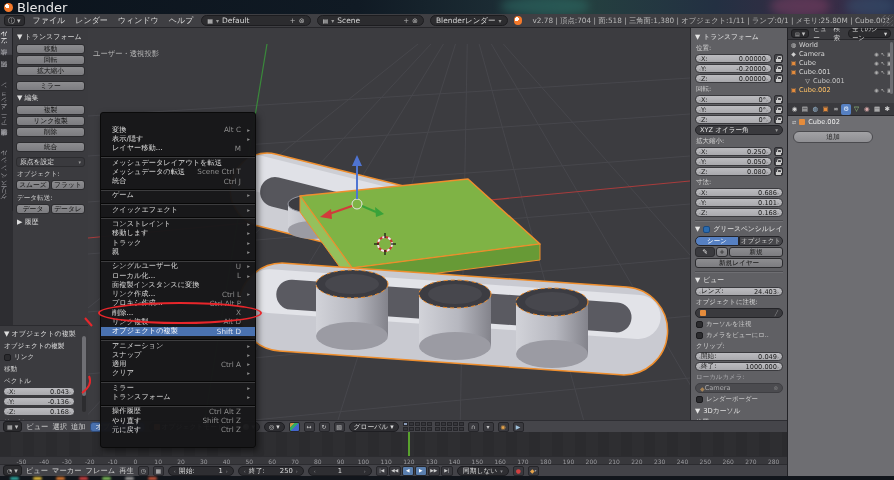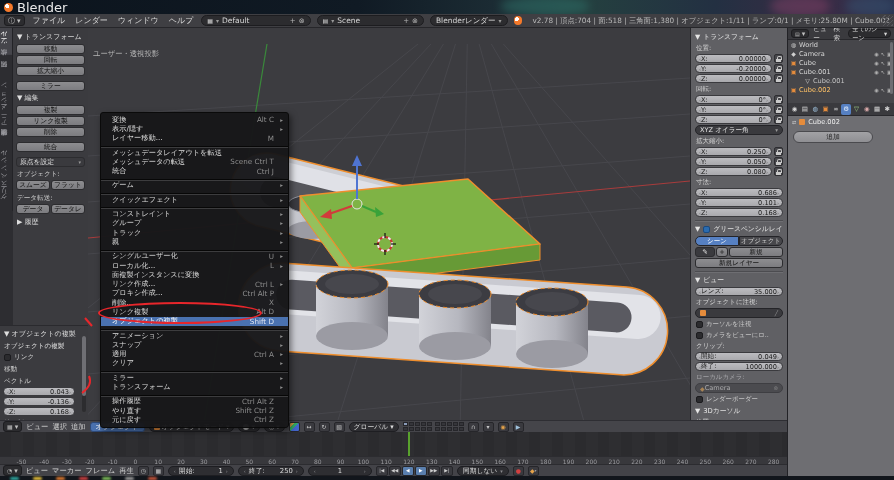--- a/index.html
+++ b/index.html
@@ -78,21 +78,21 @@
   .h-obj{height:10px;background:#4a71ae;border:1px solid #2e4a78;border-radius:3px;display:flex;align-items:center;padding:0 5px;font-size:7px;color:#fff}
   .mini-ic{width:11px;height:10px;background:#3a3a3f;border:1px solid #26262a;border-radius:2px;display:flex;align-items:center;justify-content:center;font-size:6px;color:#c7c7c7}
   .mini-ic.on{background:#56575e}
   .layers{display:flex;gap:3px}
   .lgrid{display:grid;grid-template-columns:repeat(5,5px);grid-auto-rows:4px;gap:1px}
   .lcell{background:#35353a;border:1px solid #26262a}
   .lcell.on{background:#8a9bb8}
   .cube-ic{width:6px;height:6px;background:#e58c3c;border-radius:1px}
 
   
-  .ctxmenu{position:absolute;left:100px;top:112px;width:189px;background:rgba(23,23,25,.97);border:1px solid #0a0a0a;border-radius:3px;padding:2px 0;z-index:20;box-shadow:2px 3px 6px rgba(0,0,0,.5)}
+  .ctxmenu{position:absolute;left:100px;top:112px;width:156px;background:rgba(23,23,25,.97);border:1px solid #0a0a0a;border-radius:3px;padding:12px 0;z-index:20;box-shadow:2px 3px 6px rgba(0,0,0,.5)}
   .mi{height:9.3px;display:flex;align-items:center;padding:0 5px 0 11px;font-size:7.2px;color:#dcdcdc}
   .mi .sc{margin-left:auto;color:#8d8d8d;padding-right:2px}
   .mi .arr{width:7px;text-align:right;color:#8d8d8d;font-size:5.5px;visibility:hidden}
   .mi.sub .arr{visibility:visible}
   .mi.hl{background:#4a72b0;color:#fff}.mi.hl .sc{color:#dfe6f2}
   .mi.sep{height:5px;padding:0}
   .mi.sep::after{content:'';display:block;width:100%;height:1px;margin-top:2px;background:#070707;box-shadow:0 1px 0 #3c3c3e}
 
   
   .tooltip{position:absolute;left:133px;top:330px;width:162px;background:rgba(14,14,16,.96);border:1px solid #4c4c50;border-radius:3px;padding:3px 6px 4px;z-index:30}
@@ -495,21 +495,21 @@
         <div class="gbtn" style="width:20px;background:#3a3a3e;color:#ddd">✎</div>
         <div class="gbtn" style="width:12px">+</div>
         <div class="gbtn" style="flex:1">新規</div>
       </div>
       <div class="gbtn" style="width:100%">新規レイヤー</div>
       <div class="sep-np"></div>
       <div class="np-h">▼ <span>ビュー</span></div>
       <div class="numfield">
           <span class="ar">‹</span>
           <span class="ax">レンズ:</span>
-          <span>35.000</span>
+          <span>24.403</span>
           <span class="ar">›</span>
         </div>
       <div class="np-lab">オブジェクトに注視:</div>
       <div class="ddark">
           <span class="cube-ic"></span>
           <span class="mini" style="margin-left:auto">╱</span>
         </div>
       <div class="cbrow">
           <span class="cb"></span>
           <span style="font-size:6.4px">カーソルを注視</span>
@@ -683,21 +683,21 @@
         
       </div>
 
       <div class="mi sub">
         <span>コンストレイント</span>
         <span class="sc"></span>
         <span class="arr">▸</span>
       </div>
 
       <div class="mi sub">
-        <span>グループ</span>
+        <span>移動します</span>
         <span class="sc"></span>
         <span class="arr">▸</span>
       </div>
 
       <div class="mi sub">
         <span>トラック</span>
         <span class="sc"></span>
         <span class="arr">▸</span>
       </div>
 

